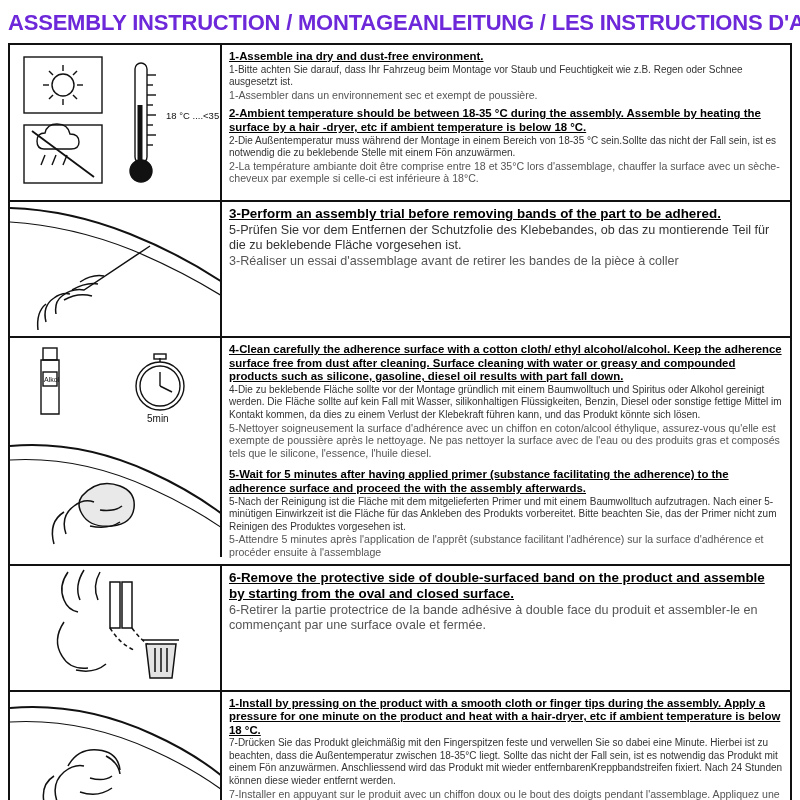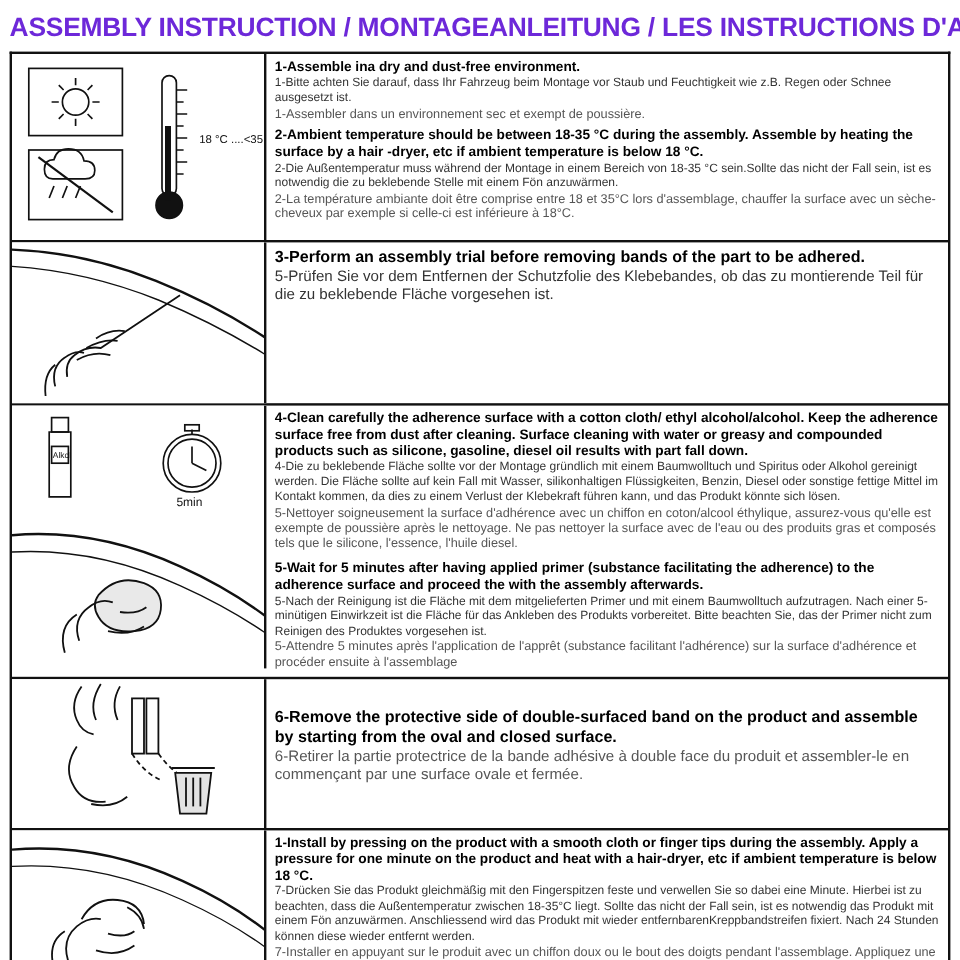--- a/index.html
+++ b/index.html
@@ -49,20 +49,21 @@
     box-sizing:border-box;
     padding:5px 7px 5px 7px;
     position:relative;
   }
   p{margin:0 0 0 0;}
   .en{
     font-weight:bold;
     font-size:11.4px;
     line-height:13.6px;
     color:#000;
+    text-decoration:underline;
   }
   .de{
     font-size:10px;
     line-height:12.6px;
     color:#333;
   }
   .fr{
     font-size:10.6px;
     line-height:12.6px;
     color:#555;
@@ -149,20 +150,21 @@
             <path d="M54 98 q14 -8 28 -4"></path>
             <path d="M62 88 q14 -8 26 -6"></path>
             <path d="M70 80 q12 -8 24 -6"></path>
             <path d="M28 128 q-2 -18 8 -26"></path>
           </g>
         </svg>
       </div>
       <div class="text big" style="padding-top:4px;">
         <p class="en">3-Perform an assembly trial before removing bands of the part to be adhered.</p>
         <p class="de">5-Prüfen Sie vor dem Entfernen der Schutzfolie des Klebebandes, ob das zu montierende Teil für die zu beklebende Fläche vorgesehen ist.</p>
+        <p class="fr">3-Réaliser un essai d'assemblage avant de retirer les bandes de la pièce à coller</p>
       </div>
     </div>
 
     <div class="row">
       <div class="illu" style="height:219px;">
         <svg width="212" height="219" viewBox="0 0 212 219">
 
           <g stroke="#111" stroke-width="1.4" fill="none">
             <rect x="33" y="10" width="14" height="12"></rect>
             <path d="M31 22 h18 v54 h-18 z"></path>
@@ -218,21 +220,21 @@
           </g>
           <g stroke="#111" stroke-width="1.5" fill="none">
             <path d="M136 78 h30 l-4 34 h-22 z" fill="#e3e3e3"></path>
             <line x1="133" y1="74" x2="169" y2="74"></line>
             <line x1="145" y1="82" x2="145" y2="106"></line>
             <line x1="151" y1="82" x2="151" y2="106"></line>
             <line x1="157" y1="82" x2="157" y2="106"></line>
           </g>
         </svg>
       </div>
-      <div class="text big" style="padding-top:24px;">
+      <div class="text big" style="padding-top:4px;">
         <p class="en">6-Remove the protective side of double-surfaced band on the product and assemble by starting from the oval and closed surface.</p>
         <p class="fr">6-Retirer la partie protectrice de la bande adhésive à double face du produit et assembler-le en commençant par une surface ovale et fermée.</p>
       </div>
     </div>
 
     <div class="row">
       <div class="illu" style="height:122px;">
         <svg width="212" height="122" viewBox="0 0 212 122">
           <g stroke="#111" stroke-width="1.5" fill="none">
             <path d="M0 16 q72 -6 142 26 q40 18 70 42" stroke-width="2"></path>

